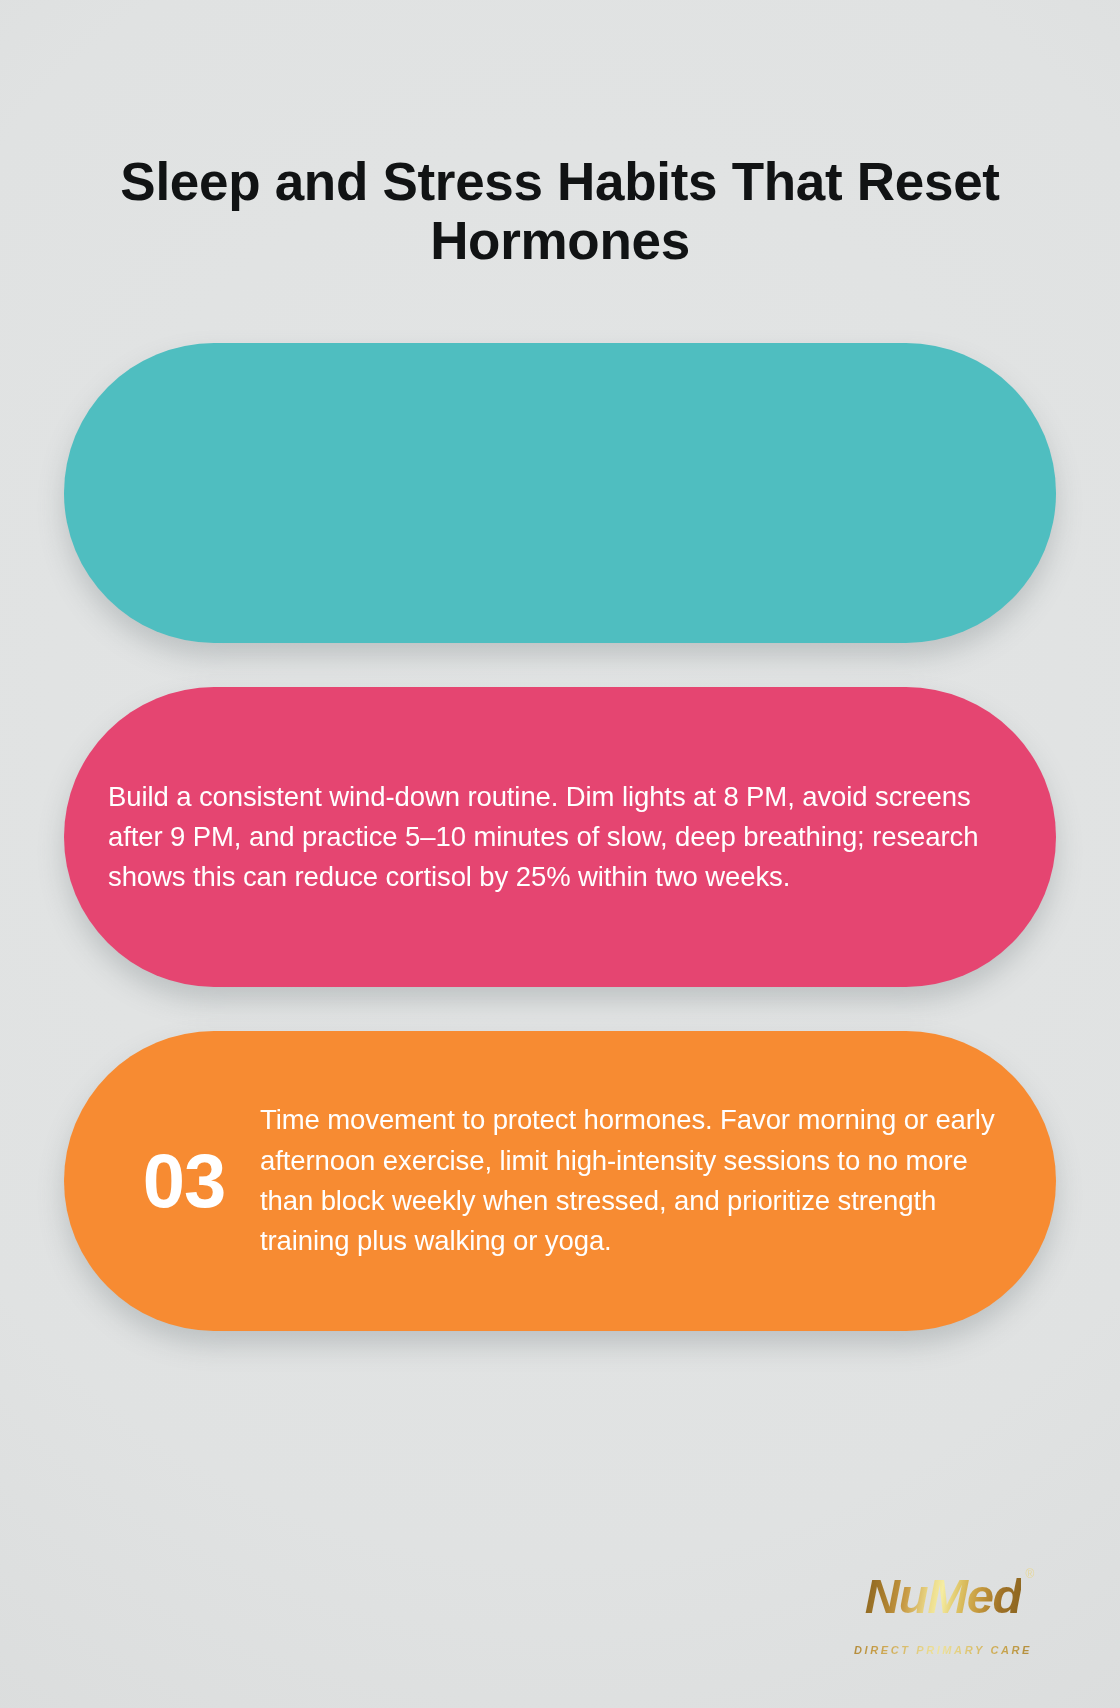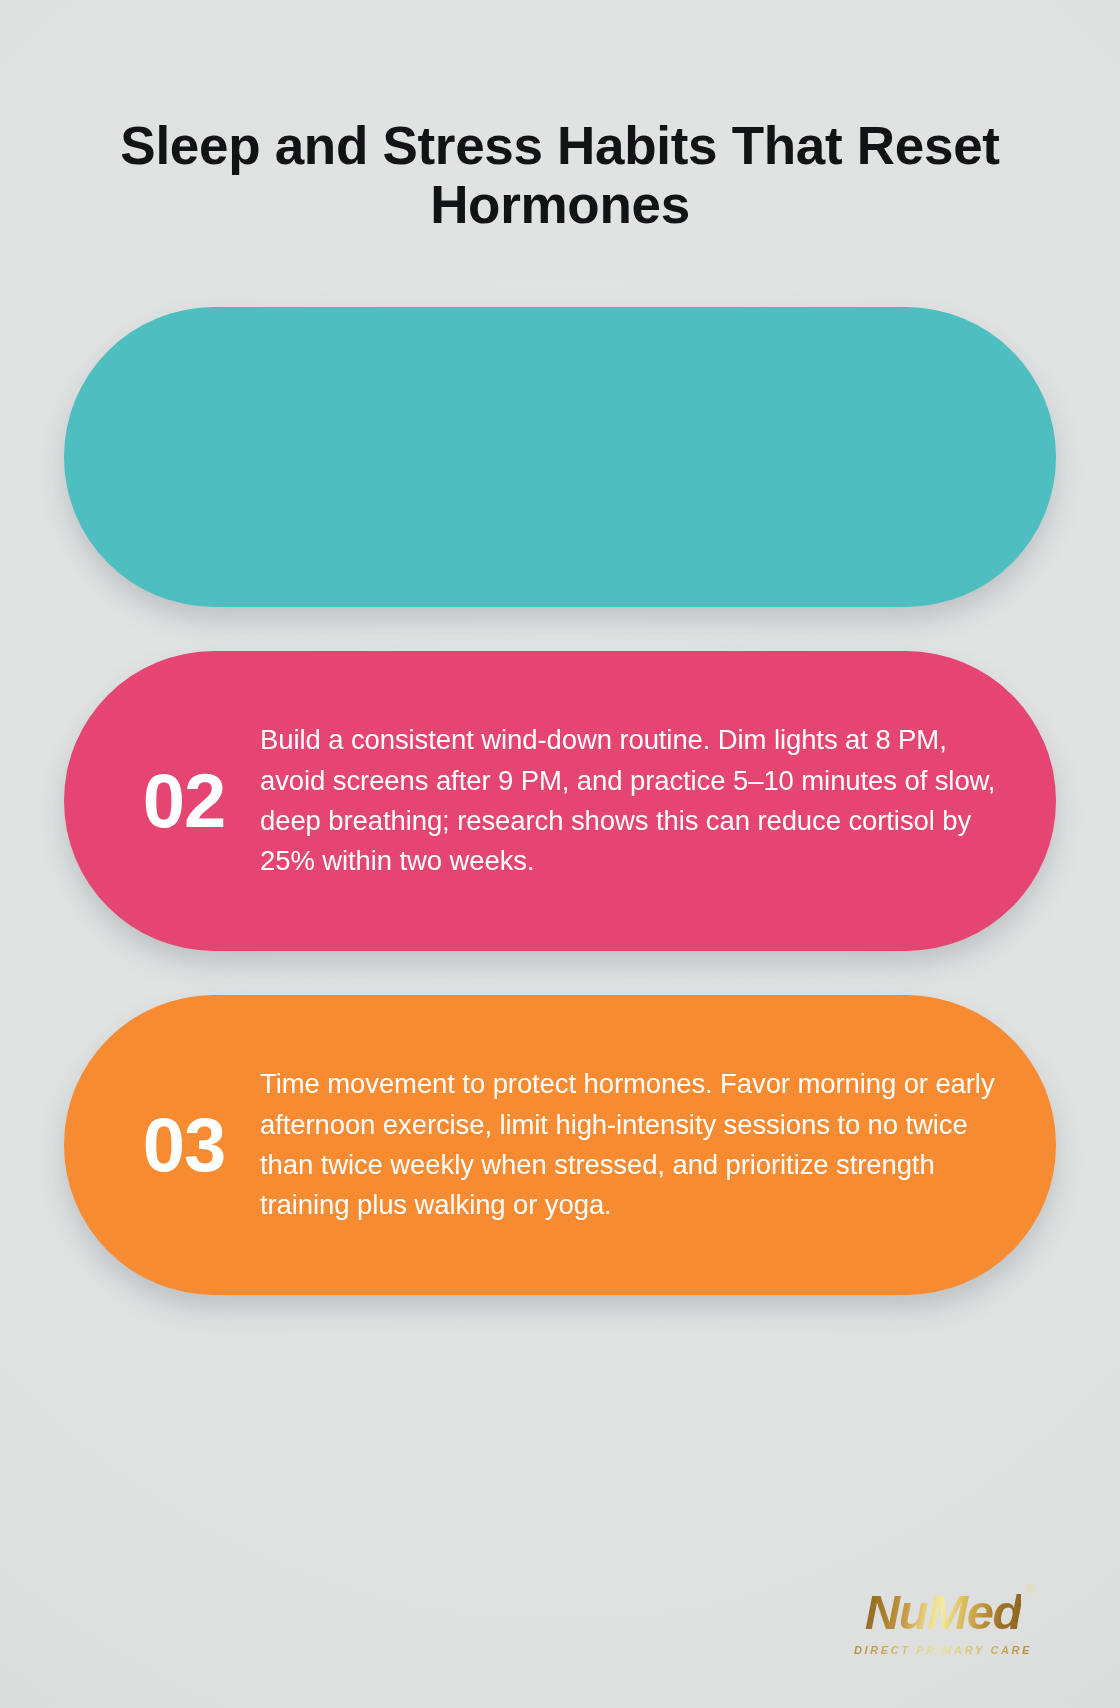--- a/index.html
+++ b/index.html
@@ -13,20 +13,21 @@
   body {
     font-family: "Liberation Sans", "DejaVu Sans", sans-serif;
     background: radial-gradient(ellipse 150% 110% at 50% 42%, #e3e5e5 0%, #e0e2e2 45%, #d7d9d9 78%, #cfd1d1 100%);
     position: relative;
     overflow: hidden;
   }
 
   
   .title-wrap {
     padding: 116px 92px 0 92px;
+    margin-top: 36px;
   }
   .page-title {
     font-size: 53px;
     line-height: 1.12;
     font-weight: bold;
     color: #111314;
     text-align: center;
     letter-spacing: -0.3px;
     font-stretch: condensed;
   }
@@ -107,21 +108,21 @@
     position: absolute;
     top: -4px;
     right: -13px;
     font-size: 12px;
     font-weight: normal;
     letter-spacing: 0;
     color: #e6d79a;
     -webkit-text-fill-color: #e6d79a;
   }
   .logo-tagline {
-    margin-top: 7px;
+    margin-top: 23px;
     font-size: 11px;
     font-weight: bold;
     letter-spacing: 2.6px;
     background: linear-gradient(100deg, #9b7429 0%, #c9a04a 22%, #efe49c 48%, #d3b158 70%, #9b7429 100%);
     -webkit-background-clip: text;
     background-clip: text;
     color: transparent;
     -webkit-text-fill-color: transparent;
   }
 </style>
@@ -131,27 +132,26 @@
 <div class="title-wrap">
   <h1 class="page-title">Sleep and Stress Habits That Reset Hormones</h1>
 </div>
 
 <div class="cards">
 
   <div class="card" id="card-0" style="background-color: rgb(79, 190, 192);">
   </div>
 
   <div class="card" id="card-1" style="background-color: rgb(229, 69, 113);">
-    <div class="card-number">02</div>
     <div class="card-text">Build a consistent wind-down routine. Dim lights at 8 PM, avoid screens after 9 PM, and practice 5–10 minutes of slow, deep breathing; research shows this can reduce cortisol by 25% within two weeks.</div>
   </div>
 
   <div class="card" id="card-2" style="background-color: rgb(247, 139, 50);">
     <div class="card-number">03</div>
-    <div class="card-text">Time movement to protect hormones. Favor morning or early afternoon exercise, limit high-intensity sessions to no twice than twice weekly when stressed, and prioritize strength training plus walking or yoga.</div>
+    <div class="card-text">Time movement to protect hormones. Favor morning or early afternoon exercise, limit high-intensity sessions to no more than block weekly when stressed, and prioritize strength training plus walking or yoga.</div>
   </div>
 
 </div>
 
 <div class="logo-block">
   <div class="logo-mark"><span>NuMed</span><span class="logo-reg">®</span></div>
   <div class="logo-tagline">DIRECT PRIMARY CARE</div>
 </div>
 
 </body></html>

